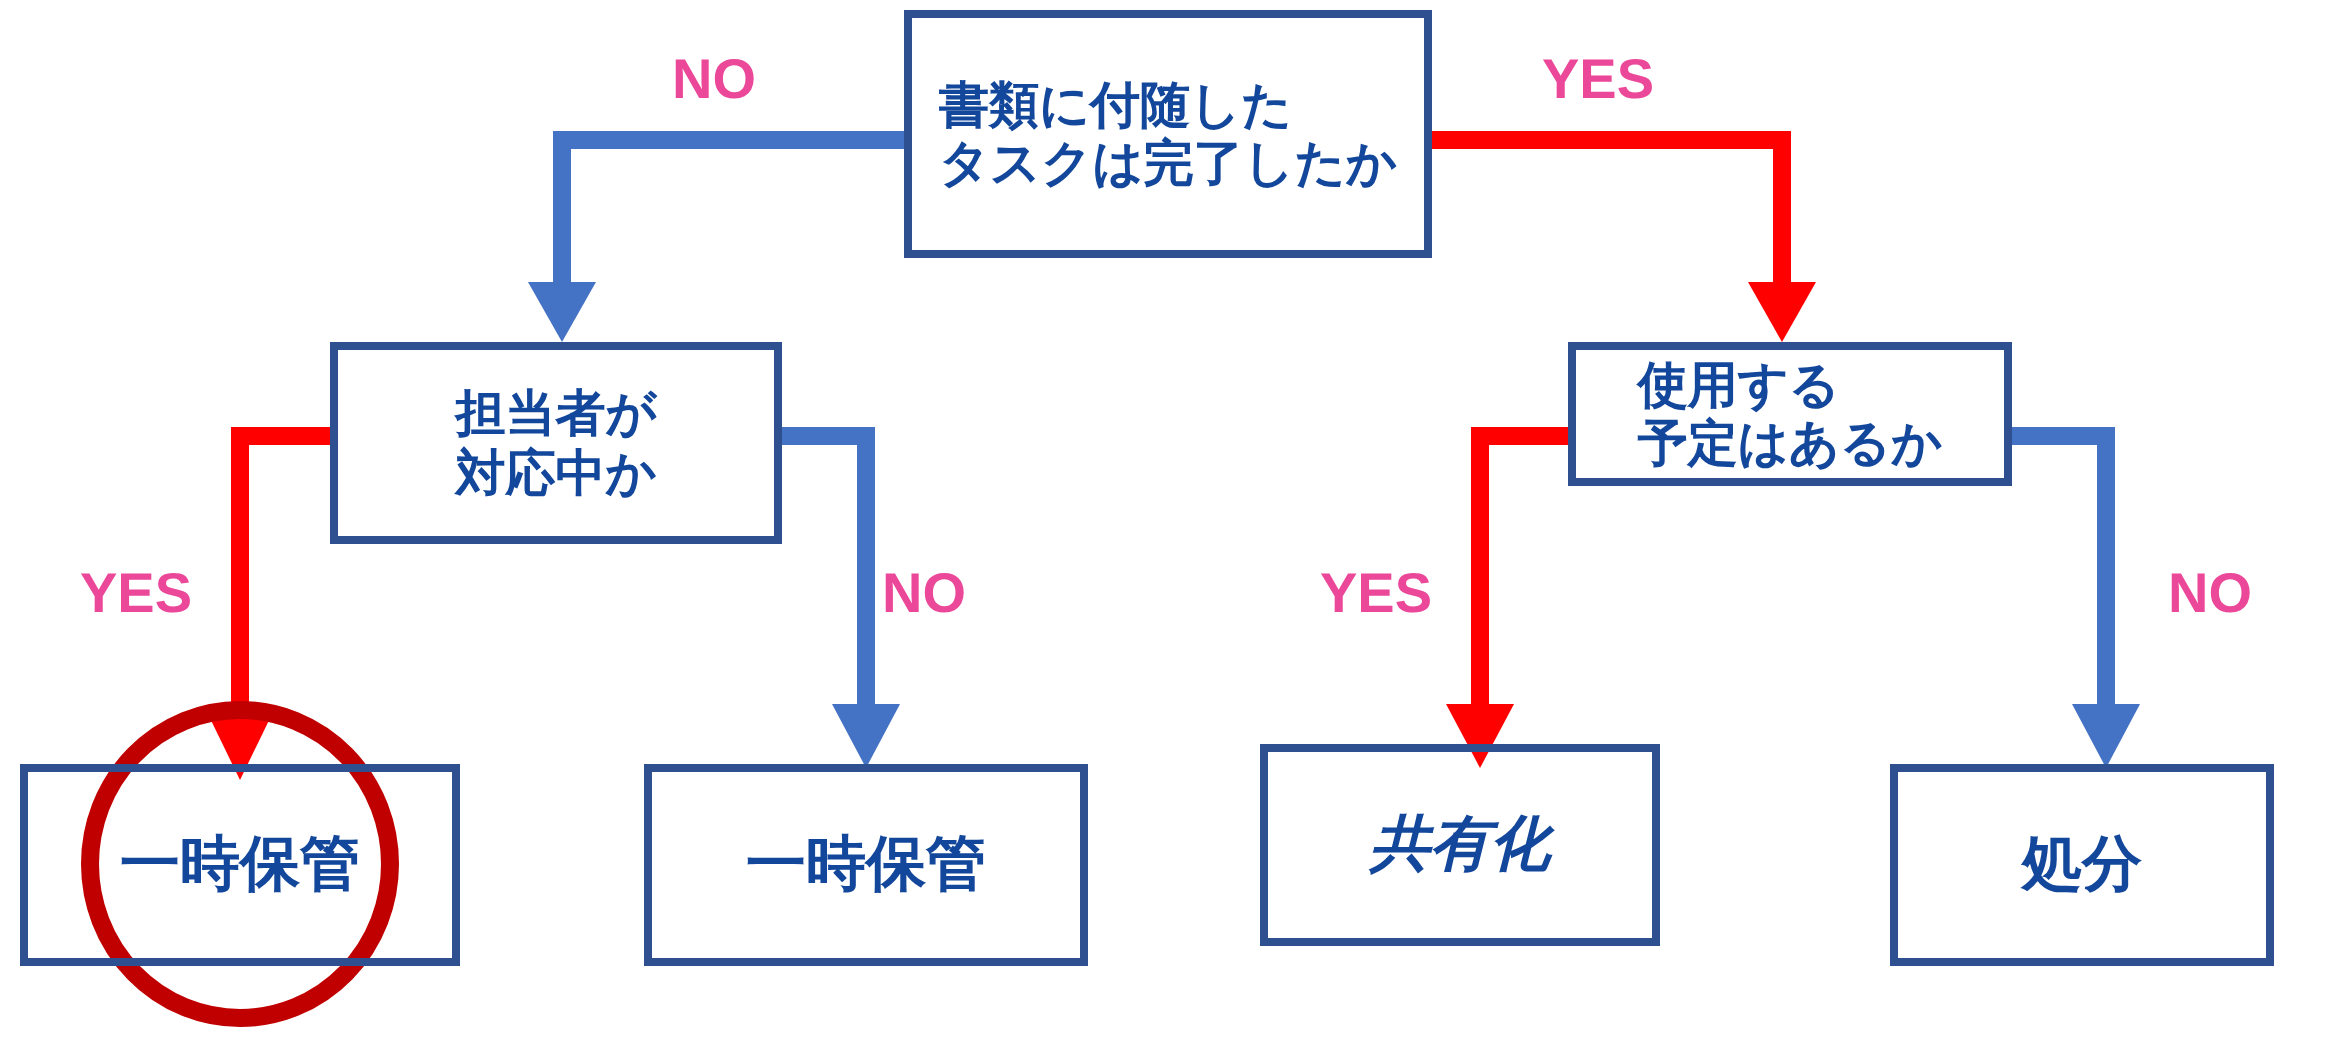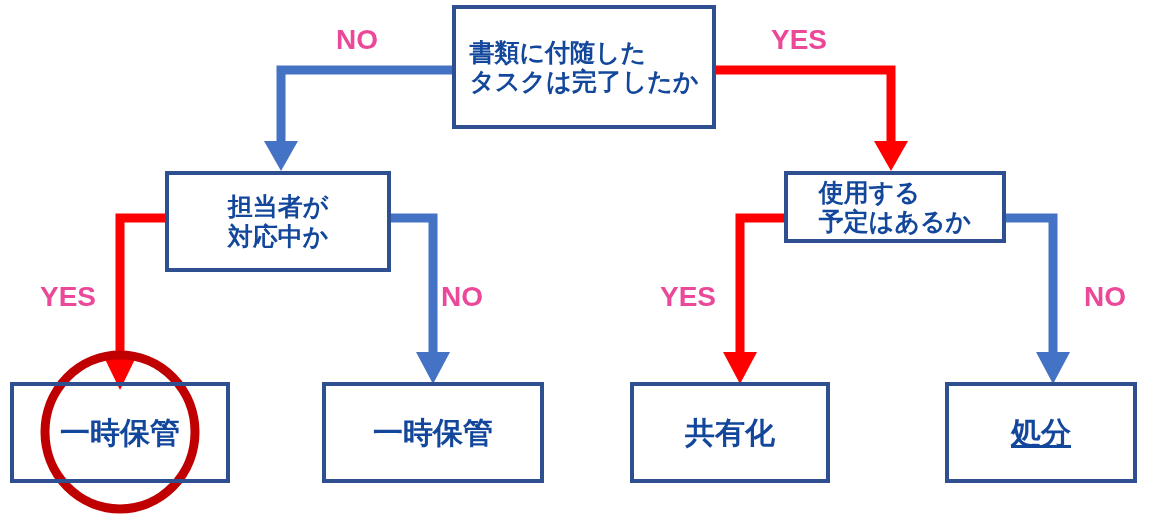--- a/index.html
+++ b/index.html
@@ -102,23 +102,23 @@
   <div class="node node-q" style="left:165px; top:171px; width:226px; height:101px;">担当者が
 対応中か</div>
 
   <div class="node node-q" style="left:784px; top:171px; width:222px; height:72px;">使用する
 予定はあるか</div>
 
   <div class="node node-leaf" style="left:10px; top:382px; width:220px; height:101px;">一時保管</div>
 
   <div class="node node-leaf" style="left:322px; top:382px; width:222px; height:101px;">一時保管</div>
 
-  <div class="node node-leaf" style="left:630px; top:382px; width:200px; height:101px;">共有化</div>
+  <div class="node node-leaf" style="left:630px; top:372px; width:200px; height:101px;font-style:italic;">共有化</div>
 
-  <div class="node node-leaf" style="left:945px; top:382px; width:192px; height:101px;text-decoration:underline;">処分</div>
+  <div class="node node-leaf" style="left:945px; top:382px; width:192px; height:101px;">処分</div>
 
   <div class="edge-label" style="left:336px; top:24px;">NO</div>
 
   <div class="edge-label" style="left:771px; top:24px;">YES</div>
 
   <div class="edge-label" style="left:40px; top:281px;">YES</div>
 
   <div class="edge-label" style="left:441px; top:281px;">NO</div>
 
   <div class="edge-label" style="left:660px; top:281px;">YES</div>

